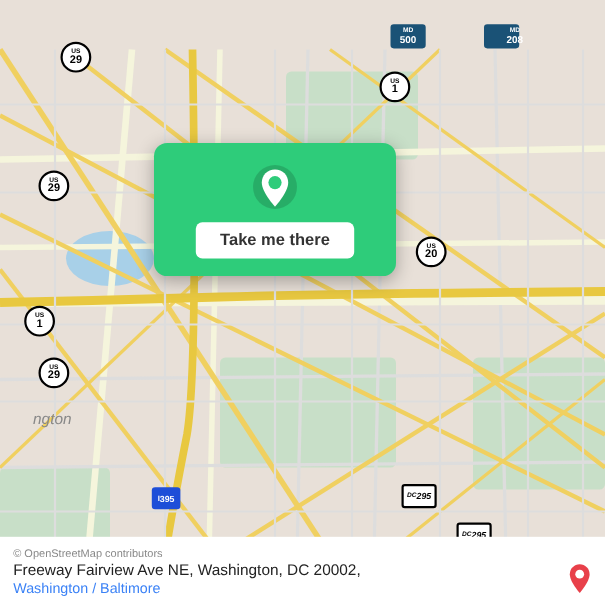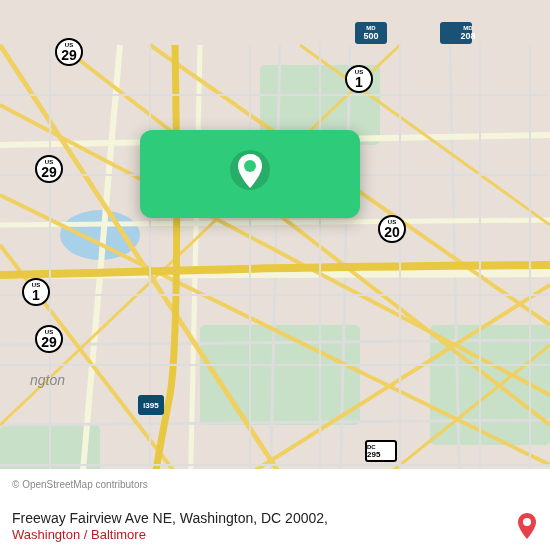--- a/index.html
+++ b/index.html
@@ -76,32 +76,32 @@
       left: 0;
       width: 100%;
       background: white;
       padding: 10px 12px 8px 12px;
       z-index: 10;
     }
 
     #attribution {
       font-size: 10px;
       color: #888;
-      margin-bottom: 20px;
+      margin-bottom: 1px;
     }
 
     #address-line {
       font-size: 14px;
       font-weight: 400;
       color: #222;
     }
 
     #region-line {
       font-size: 13px;
-      color: #b91c1c;
+      color: #3b82f6;
       margin-top: 1px;
     }
 
     #moovit-logo {
       position: absolute;
       bottom: 10px;
       right: 12px;
       display: flex;
       align-items: center;
       gap: 4px;
@@ -132,21 +132,21 @@
       font-weight: bold;
       z-index: 5;
       position: absolute;
       flex-direction: column;
     }
     .road-sign-us .sign-top {
       font-size: 6px;
       line-height: 1;
     }
     .road-sign-us .sign-num {
-      font-size: 14px;
+      font-size: 10px;
       line-height: 1;
       font-weight: bold;
     }
     .road-sign-md {
       background: #1a5276;
       color: white;
       border-radius: 3px;
       width: 32px;
       height: 22px;
       display: flex;
@@ -159,40 +159,42 @@
       position: absolute;
     }
     .road-sign-dc {
       background: white;
       color: black;
       border: 2px solid black;
       border-radius: 3px;
       width: 32px;
       height: 22px;
       display: flex;
-      flex-direction: column;
+      align-items: center;
       justify-content: center;
       font-size: 7px;
       font-weight: bold;
       z-index: 5;
       position: absolute;
+      font-style: italic;
     }
     .road-sign-i {
-      background: #0c4a6e;
+      background: #1d4ed8;
       color: white;
       width: 26px;
       height: 20px;
       display: flex;
       align-items: center;
       justify-content: center;
       font-size: 8px;
       font-weight: bold;
       z-index: 5;
       position: absolute;
       border-radius: 3px;
+      margin-top: 48px;
     }
   </style>
 </head>
 <body>
 
 <div id="map-container">
 
   <div id="map-bg"></div>
 
   <svg id="map-svg" viewBox="0 0 550 460">
@@ -290,20 +292,21 @@
     <span style="font-size:8px;font-weight:bold;">295</span>
   </div>
 
   <div id="popup-card">
 
     <svg id="popup-pin-icon" viewBox="0 0 44 44">
       <circle cx="22" cy="22" r="20" fill="rgba(0,0,0,0.15)"></circle>
       <path d="M22 6 C15 6 10 11 10 18 C10 27 22 40 22 40 C22 40 34 27 34 18 C34 11 29 6 22 6 Z" fill="white"></path>
       <circle cx="22" cy="18" r="6" fill="#2ecc7a"></circle>
     </svg>
+    <button id="take-me-there-btn">Take me there</button>
   </div>
 
   <div id="bottom-bar">
     <div id="attribution">© OpenStreetMap contributors</div>
     <div id="address-line">Freeway Fairview Ave NE, Washington, DC 20002,</div>
     <div id="region-line">Washington / Baltimore</div>
 
     <div id="moovit-logo">
       <svg id="moovit-pin" viewBox="0 0 22 28">
         <path d="M11 1 C6 1 2 5 2 10 C2 17 11 27 11 27 C11 27 20 17 20 10 C20 5 16 1 11 1 Z" fill="#e8404a"></path>

